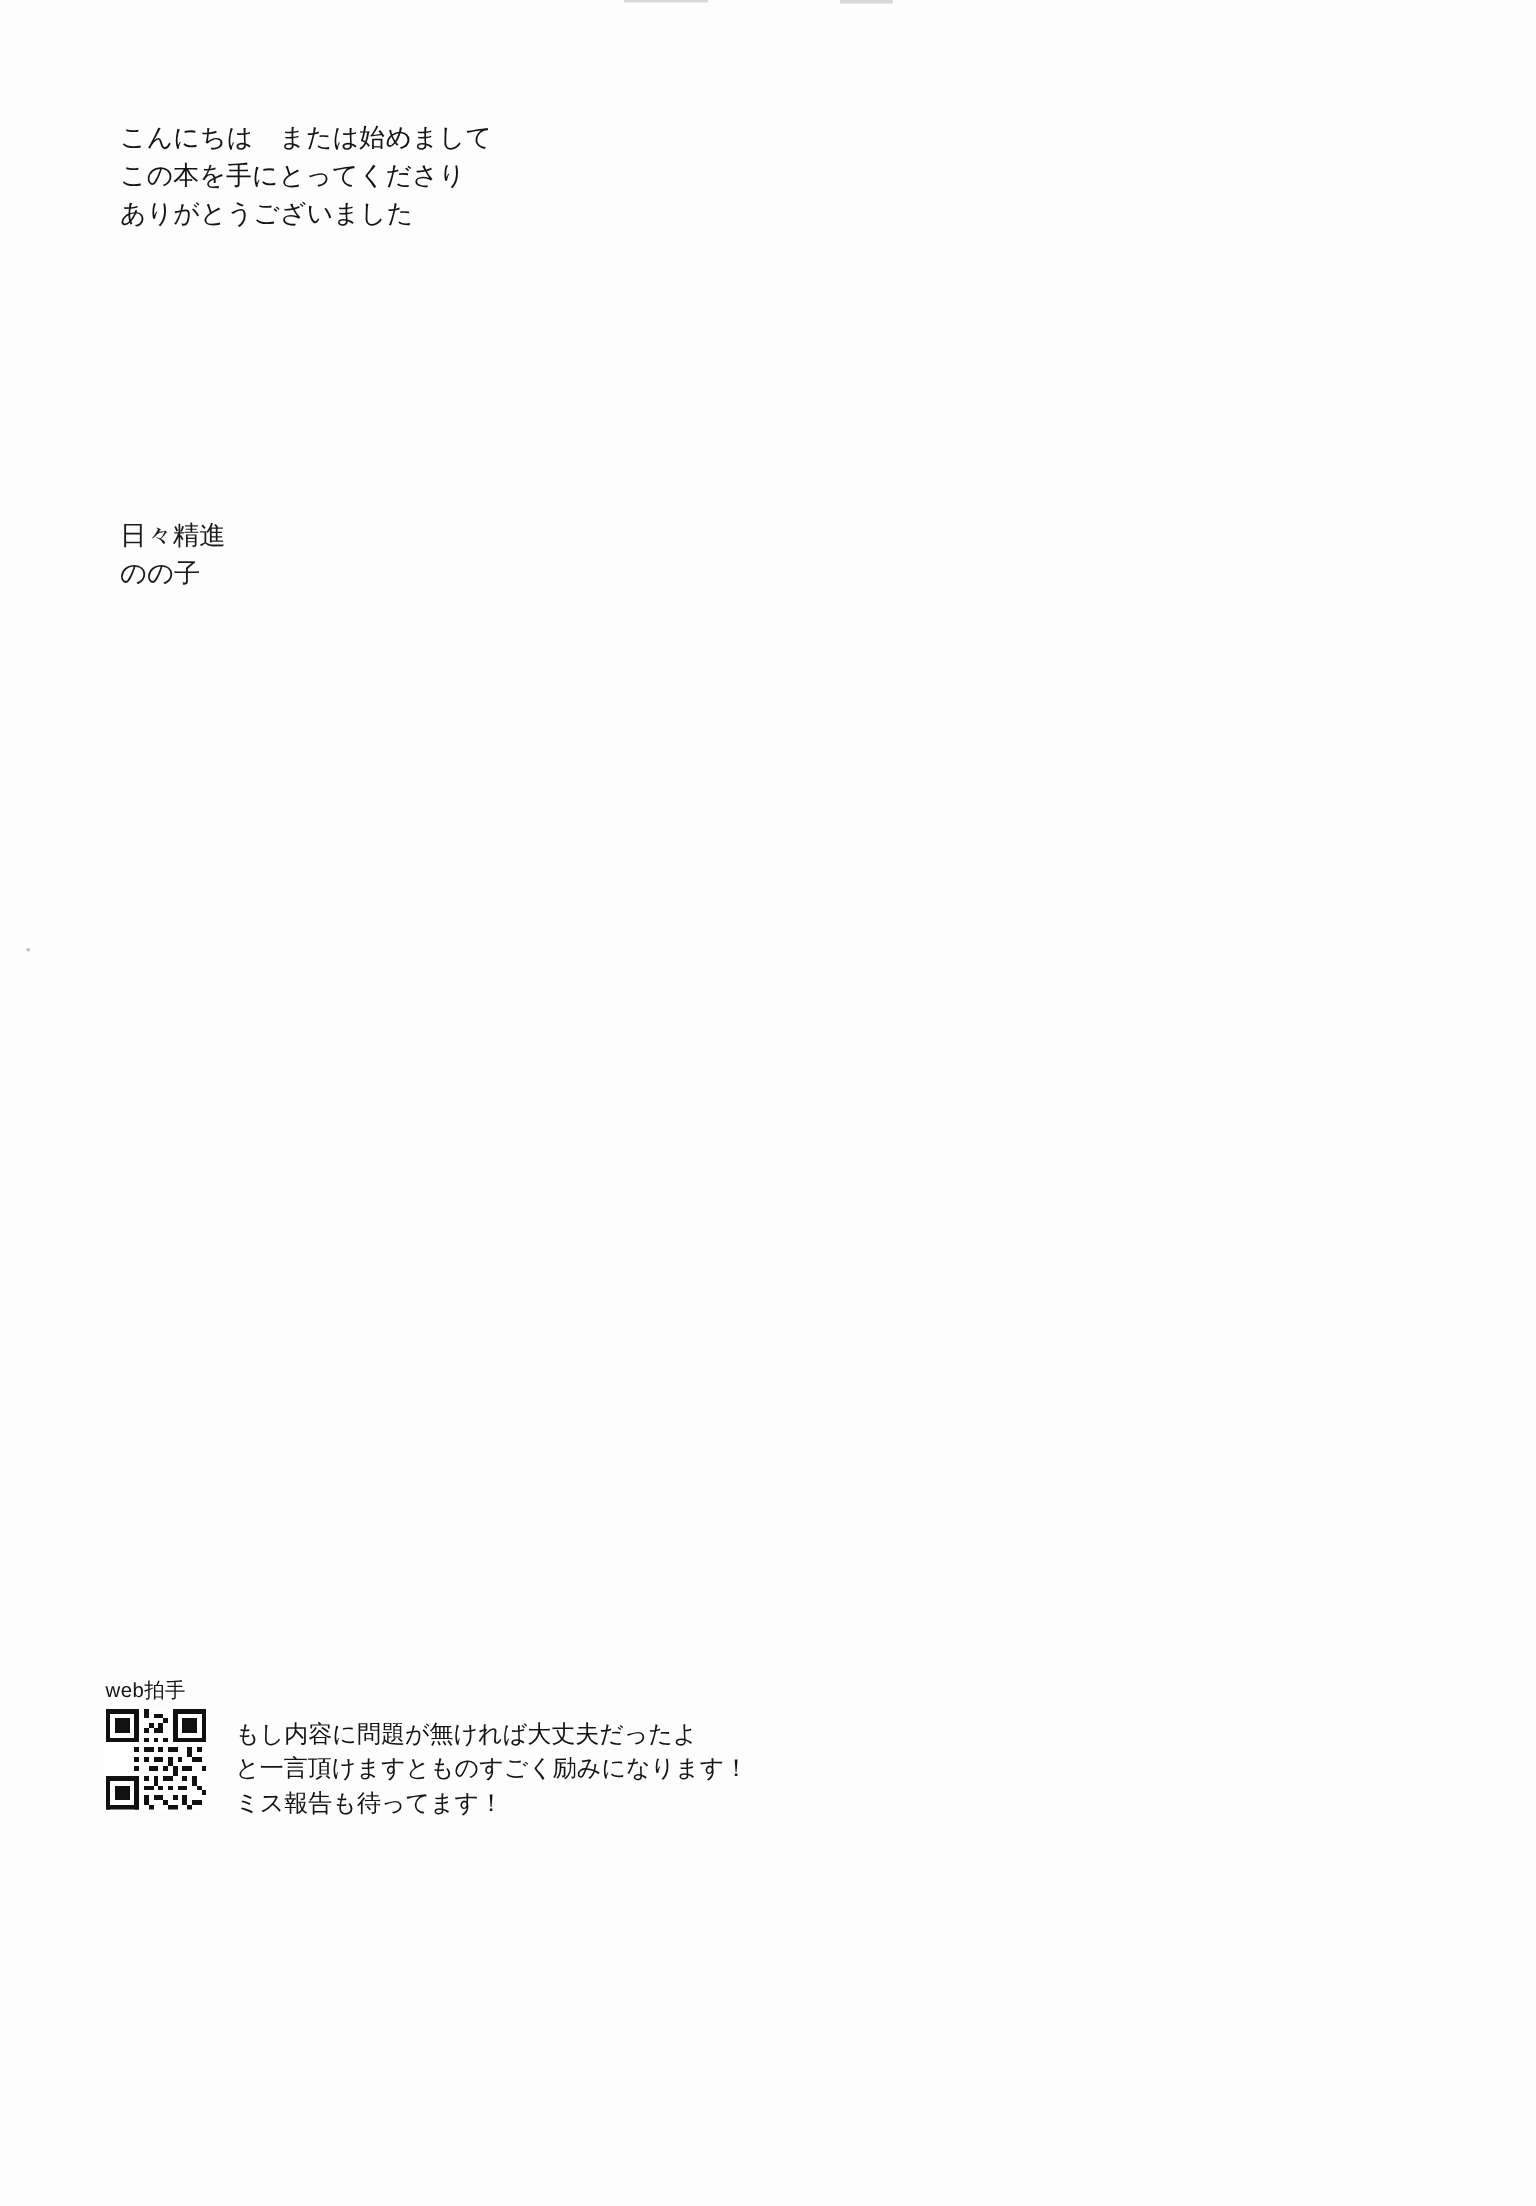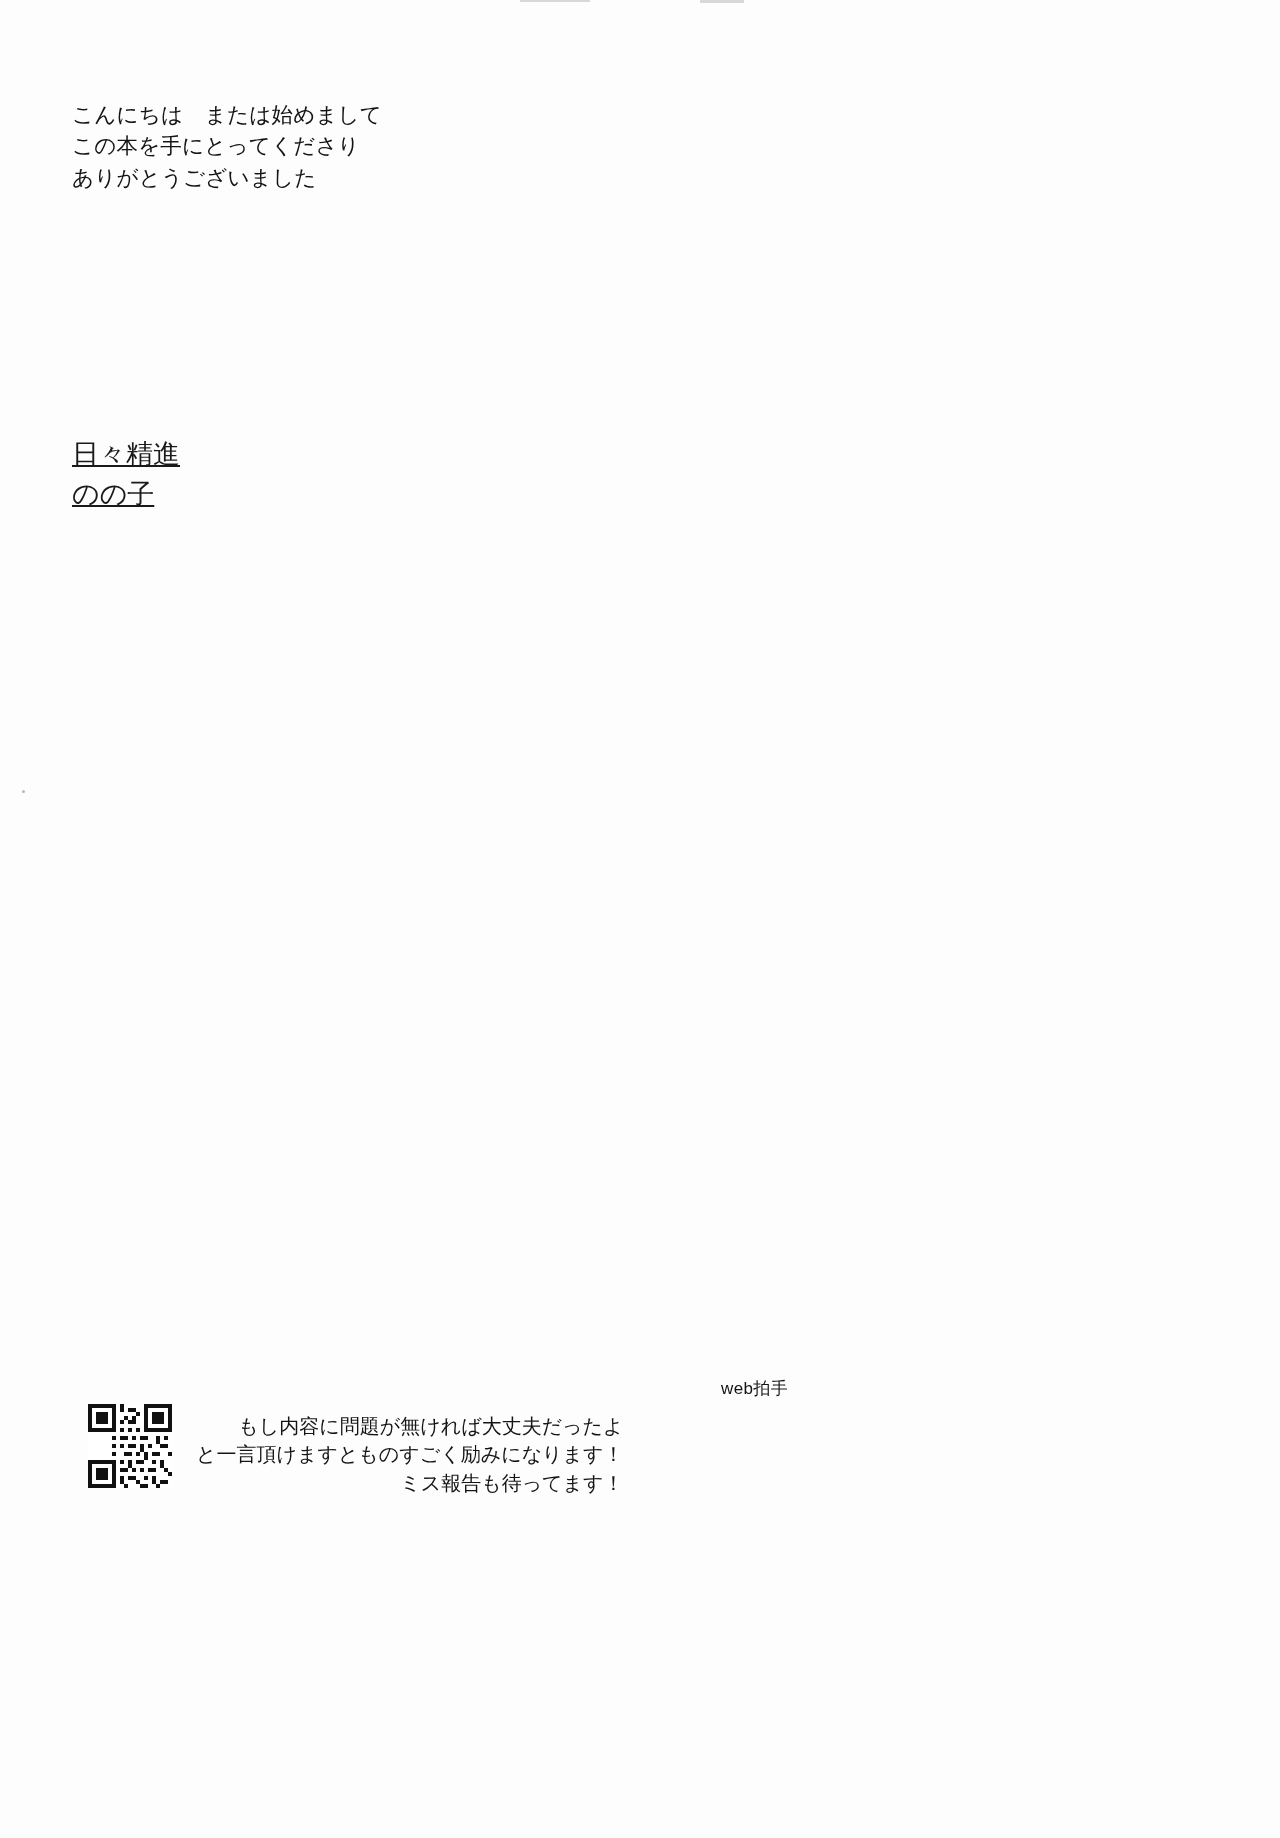--- a/index.html
+++ b/index.html
@@ -34,51 +34,49 @@
     left: 22px;
     top: 790px;
     width: 3px;
     height: 3px;
     background: #b9b9b9;
     border-radius: 50%;
   }
 
   .afterword {
     position: absolute;
-    left: 72px;
+    left: 100px;
     top: 100px;
     width: 880px;
   }
 
   .para {
     font-size: 21.5px;
     line-height: 1.46;
     letter-spacing: 0.01em;
     color: #141414;
     margin: 0;
     white-space: pre-line;
   }
   .gap-lg { height: 46px; }
   .gap-md { height: 28px; }
   .gap-xl { height: 56px; }
 
   .signature {
-    font-size: 27px;
+    font-size: 22px;
     line-height: 1.46;
     white-space: pre-line;
-    text-decoration: underline;
   }
 
   
   .footer {
     position: absolute;
     left: 88px;
-    bottom: 340px;
+    bottom: 320px;
     width: 700px;
-    text-align: right;
   }
   .footer-label {
     font-size: 17px;
     color: #141414;
     margin-bottom: 4px;
     letter-spacing: 0.02em;
   }
   .footer-row {
     display: flex;
     align-items: flex-start;

